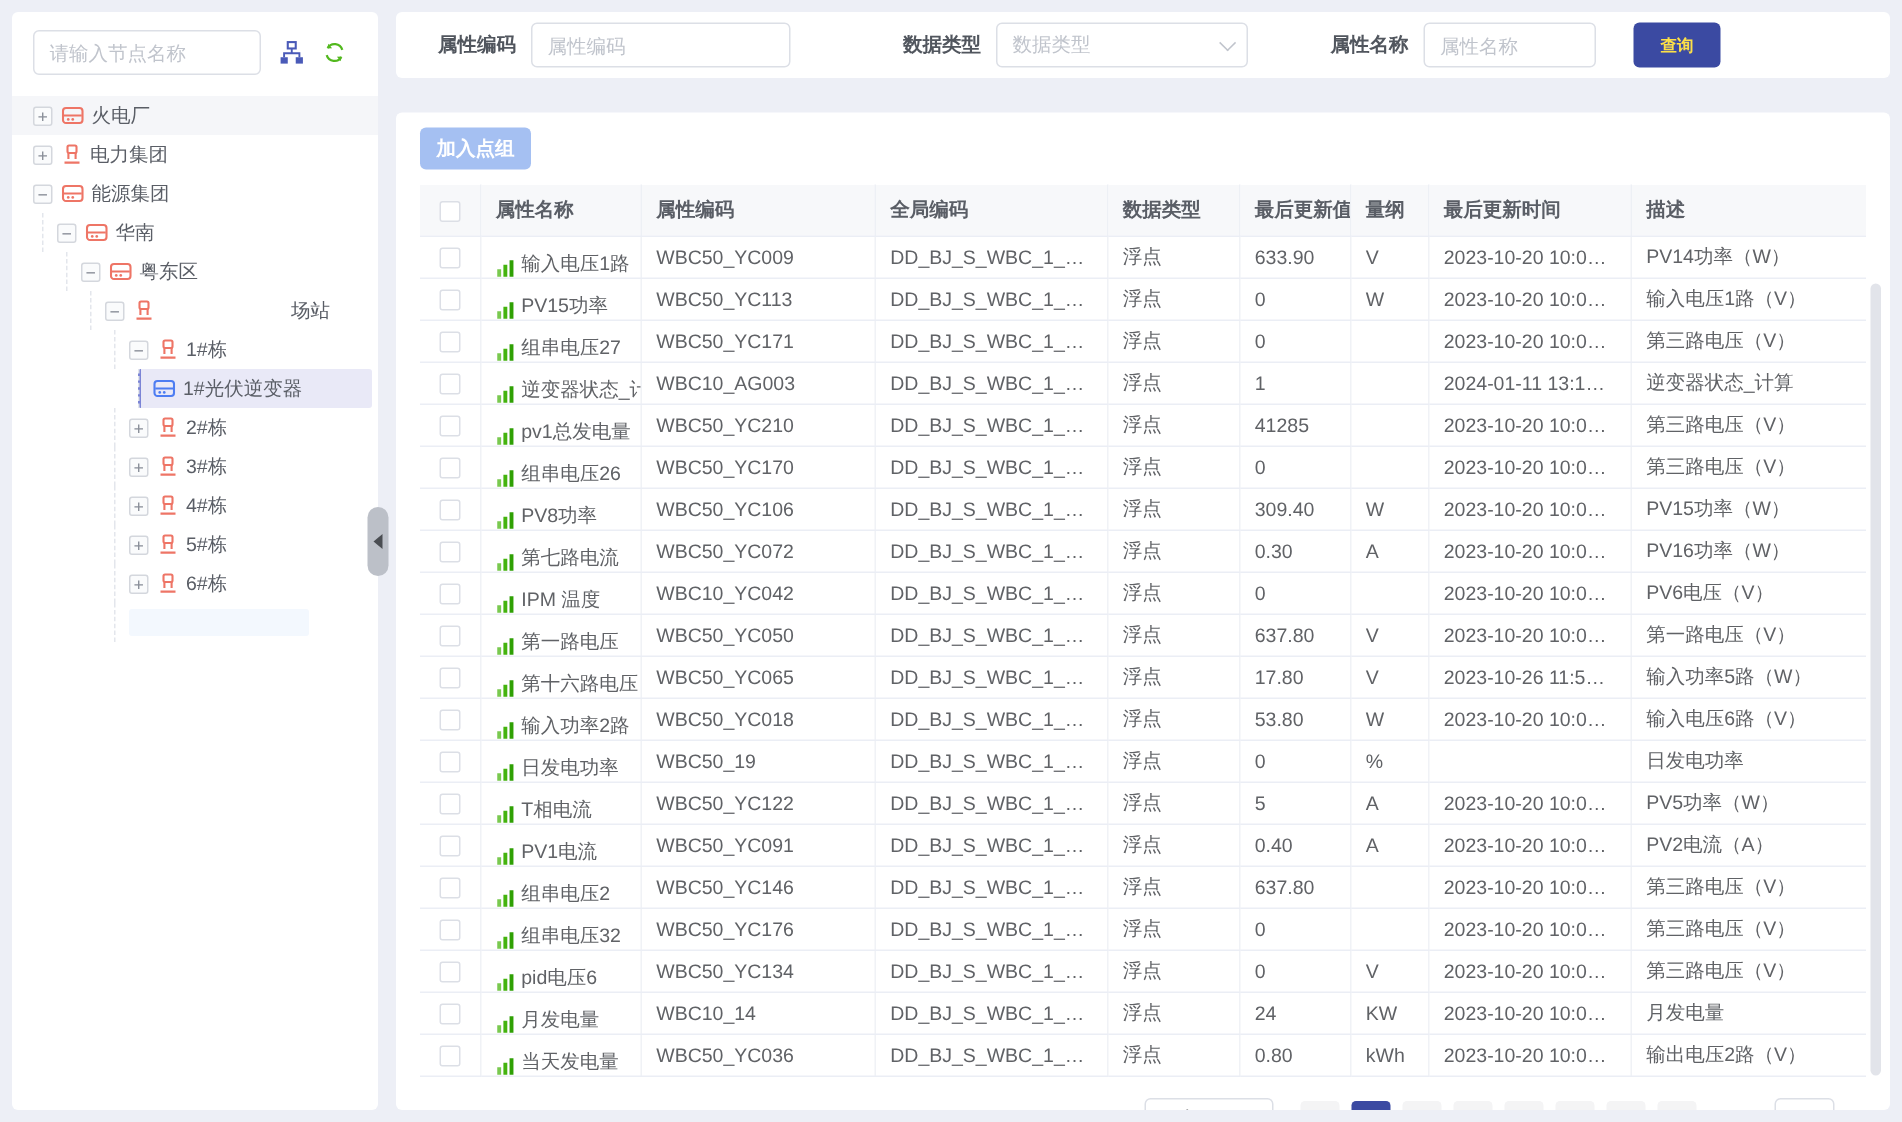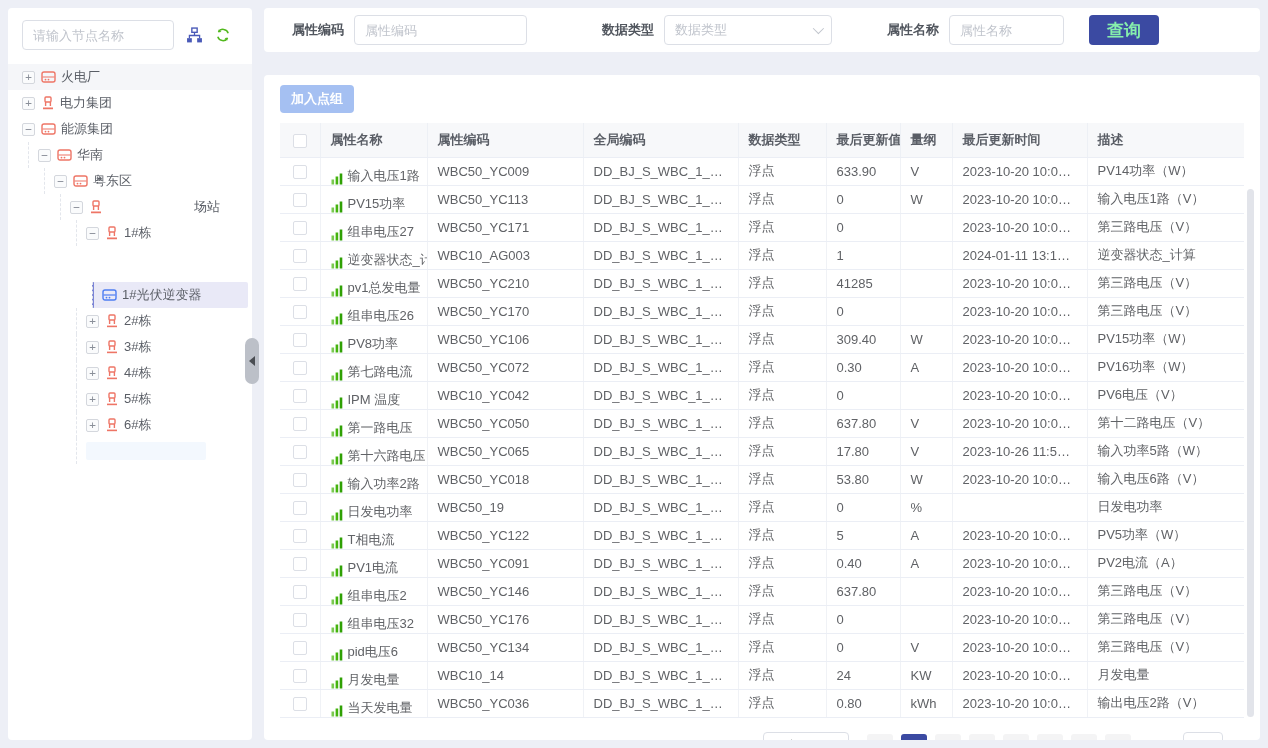--- a/index.html
+++ b/index.html
@@ -68,22 +68,22 @@
   }
   .f-input::placeholder { color:#c0c4cc; }
   .f-select {
     height:30px; border:1px solid #dcdfe6; border-radius:4px; padding:0 10px;
     display:flex; align-items:center; justify-content:space-between;
     color:#c0c4cc; cursor:pointer; background:#fff;
   }
   .chev { width:8px; height:8px; border-right:1.5px solid #c0c4cc; border-bottom:1.5px solid #c0c4cc;
           transform:rotate(45deg) translateY(-2px); }
   .query-btn {
-    margin-left:25px; height:30px; padding:0 18px; background:#3b4aa2; color:#86efac;
-    border:none; border-radius:4px; font-size:17px; font-weight:bold; cursor:pointer;
+    margin-left:25px; height:30px; padding:0 18px; background:#3b4aa2; color:#fde047;
+    border:none; border-radius:4px; font-size:11px; font-weight:bold; cursor:pointer;
     font-family:inherit;
   }
 
   .table-card {
     background:#fff; border-radius:4px; margin-top:23px; flex:1 1 auto;
     display:flex; flex-direction:column; position:relative; overflow:hidden;
   }
   .add-btn {
     margin:10px 16px; height:28px; width:74px; background:#a5c0f2; color:#fff;
     border:none; border-radius:4px; font-size:13px; font-weight:bold;
@@ -247,21 +247,21 @@
           <span class="toggle">−</span>
           <span class="tree-ico">
             <svg width="14" height="14" viewBox="0 0 14 14">
               <rect x="4" y="1" width="6" height="5" rx="1" fill="none" stroke="#ee7566" stroke-width="1.4"></rect>
               <path d="M4.6 6v4M9.4 6v4" stroke="#ee7566" stroke-width="1.4"></path>
               <path d="M2 12.4h10" stroke="#ee7566" stroke-width="1.6"></path>
             </svg>
           </span>
           <span class="tree-label">1#栋</span>
         </div>
-        <div class="tree-row" style="padding-left: 94px; margin-top: 36px;">
+        <div class="tree-row" style="padding-left: 94px;">
           <span class="sel-bg" style="left: 84px;"></span>
           <span class="vguide" style="left: 84px;"></span>
           <span class="tree-ico">
             <svg width="15" height="14" viewBox="0 0 15 14">
               <rect x="1" y="2" width="13" height="10" rx="2" fill="none" stroke="#4d7df2" stroke-width="1.4"></rect>
               <path d="M1.5 7h12" stroke="#4d7df2" stroke-width="1.2"></path>
               <circle cx="4.5" cy="9.6" r=".9" fill="#4d7df2"></circle>
               <circle cx="7.5" cy="9.6" r=".9" fill="#4d7df2"></circle>
             </svg>
           </span>
@@ -592,21 +592,21 @@
                   </span>
                   <span>第一路电压</span>
                 </span>
               </td>
               <td>WBC50_YC050</td>
               <td>DD_BJ_S_WBC_1_001_WBC5...</td>
               <td>浮点</td>
               <td>637.80</td>
               <td>V</td>
               <td>2023-10-20 10:02:25</td>
-              <td>第十二路电压（V）</td>
+              <td>第一路电压（V）</td>
             </tr>
             <tr>
               <td class="cb-cell"><span class="cb"></span></td>
               <td>
                 <span class="name-cell">
                   <span class="bar-ico">
                     <svg width="12" height="12" viewBox="0 0 12 12">
                       <rect x="0.5" y="6.5" width="2.6" height="5" fill="#79c94f"></rect>
                       <rect x="4.6" y="3.5" width="2.6" height="8" fill="#44b30e"></rect>
                       <rect x="8.7" y="0.5" width="2.6" height="11" fill="#2fa004"></rect>

